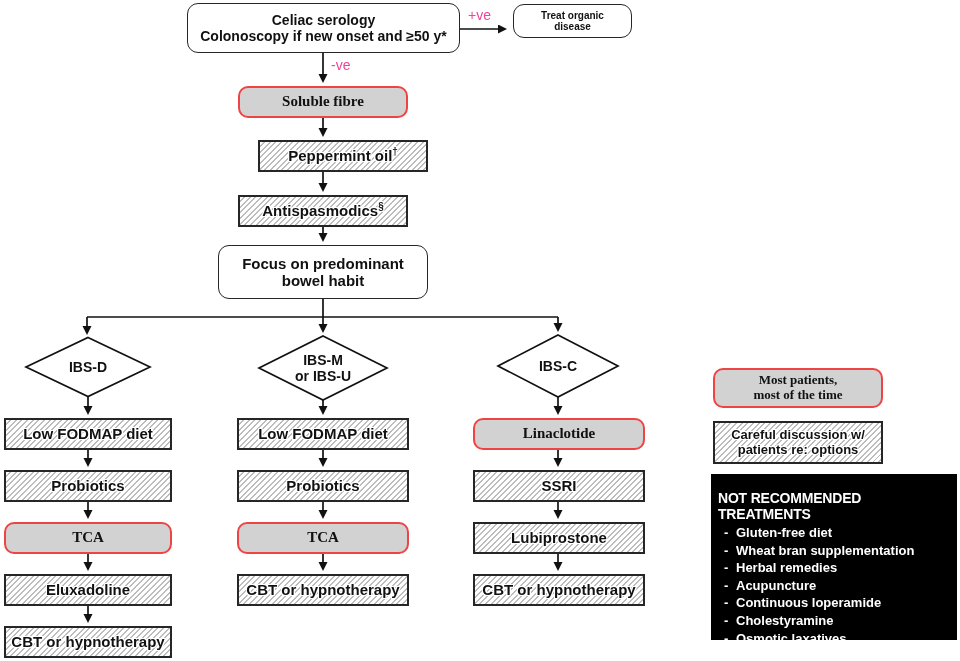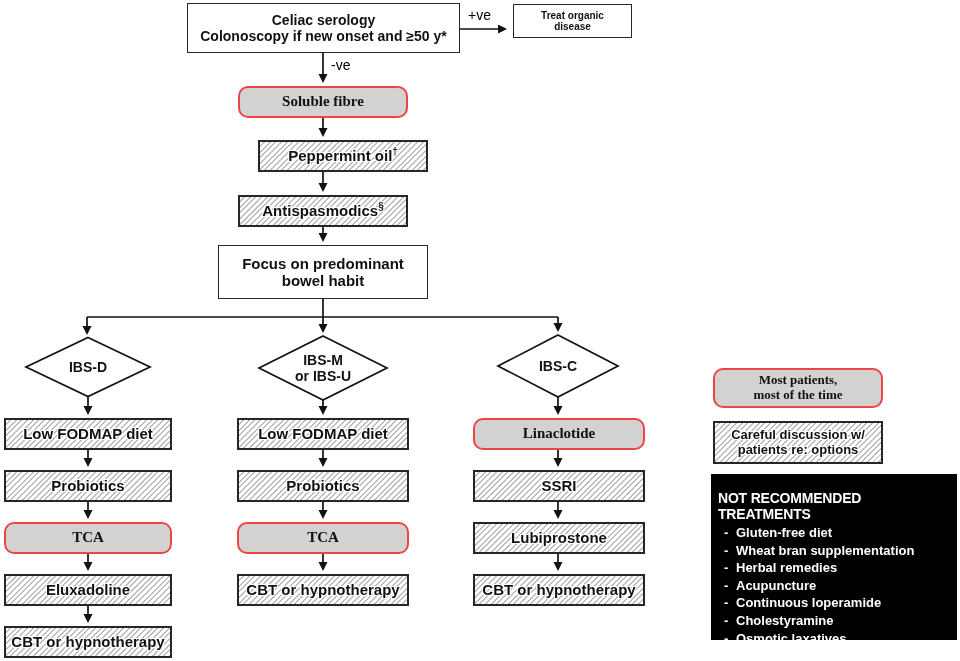--- a/index.html
+++ b/index.html
@@ -7,39 +7,39 @@
     position:relative;width:960px;height:661px;background:#fff;overflow:hidden;
     font-family:"Liberation Sans","DejaVu Sans",sans-serif;color:#111;
   }
   #connectors{position:absolute;left:0;top:0;width:960px;height:661px;z-index:1;}
   .node{
     position:absolute;z-index:2;display:flex;flex-direction:column;
     align-items:center;justify-content:center;text-align:center;
     font-weight:bold;font-size:15px;line-height:1.15;box-sizing:border-box;
     background:#fff;border:2px solid #262626;
   }
-  .thin{border-width:1.5px;}
+  .thin{border-width:1.5px;border-radius:11px;}
   .gray{
     background:#d2d2d2;border:2px solid #ef4444;border-radius:10px;font-family:Liberation Serif, serif;
   }
   .hatched{
     background:repeating-linear-gradient(135deg,#ffffff 0px,#ffffff 2.6px,#bdbdbd 2.6px,#bdbdbd 4px);
   }
   .hatched .lbl, .halo{
     text-shadow:-1px -1px 0 #fff,1px -1px 0 #fff,-1px 1px 0 #fff,1px 1px 0 #fff,
                  0 -1px 0 #fff,0 1px 0 #fff,-1px 0 0 #fff,1px 0 0 #fff;
   }
   .lbl{display:inline-block;}
   .lbl sup{font-size:10px;vertical-align:super;line-height:0;}
   .dlabel{
     position:absolute;z-index:3;text-align:center;font-weight:bold;font-size:14px;
     line-height:1.12;width:110px;
   }
   .branchlabel{
-    position:absolute;z-index:3;font-weight:normal;font-size:14px;color:#000000;
+    position:absolute;z-index:3;font-weight:normal;font-size:14px;color:#ec4899;
   }
   .legend-box{font-size:13px;}
   #nr-panel{
     position:absolute;left:711px;top:474px;width:246px;height:166px;z-index:2;
     background:#000;color:#fff;box-sizing:border-box;padding:16px 6px 4px 7px;
   }
   #nr-title{font-weight:bold;font-size:14px;letter-spacing:-0.2px;margin:0 0 2px 0;}
   .nr-item{display:flex;font-weight:bold;font-size:13px;line-height:17.6px;}
   .nr-item .dash{width:12px;margin-left:6px;flex:none;}
   .nr-item .txt{flex:1;}

